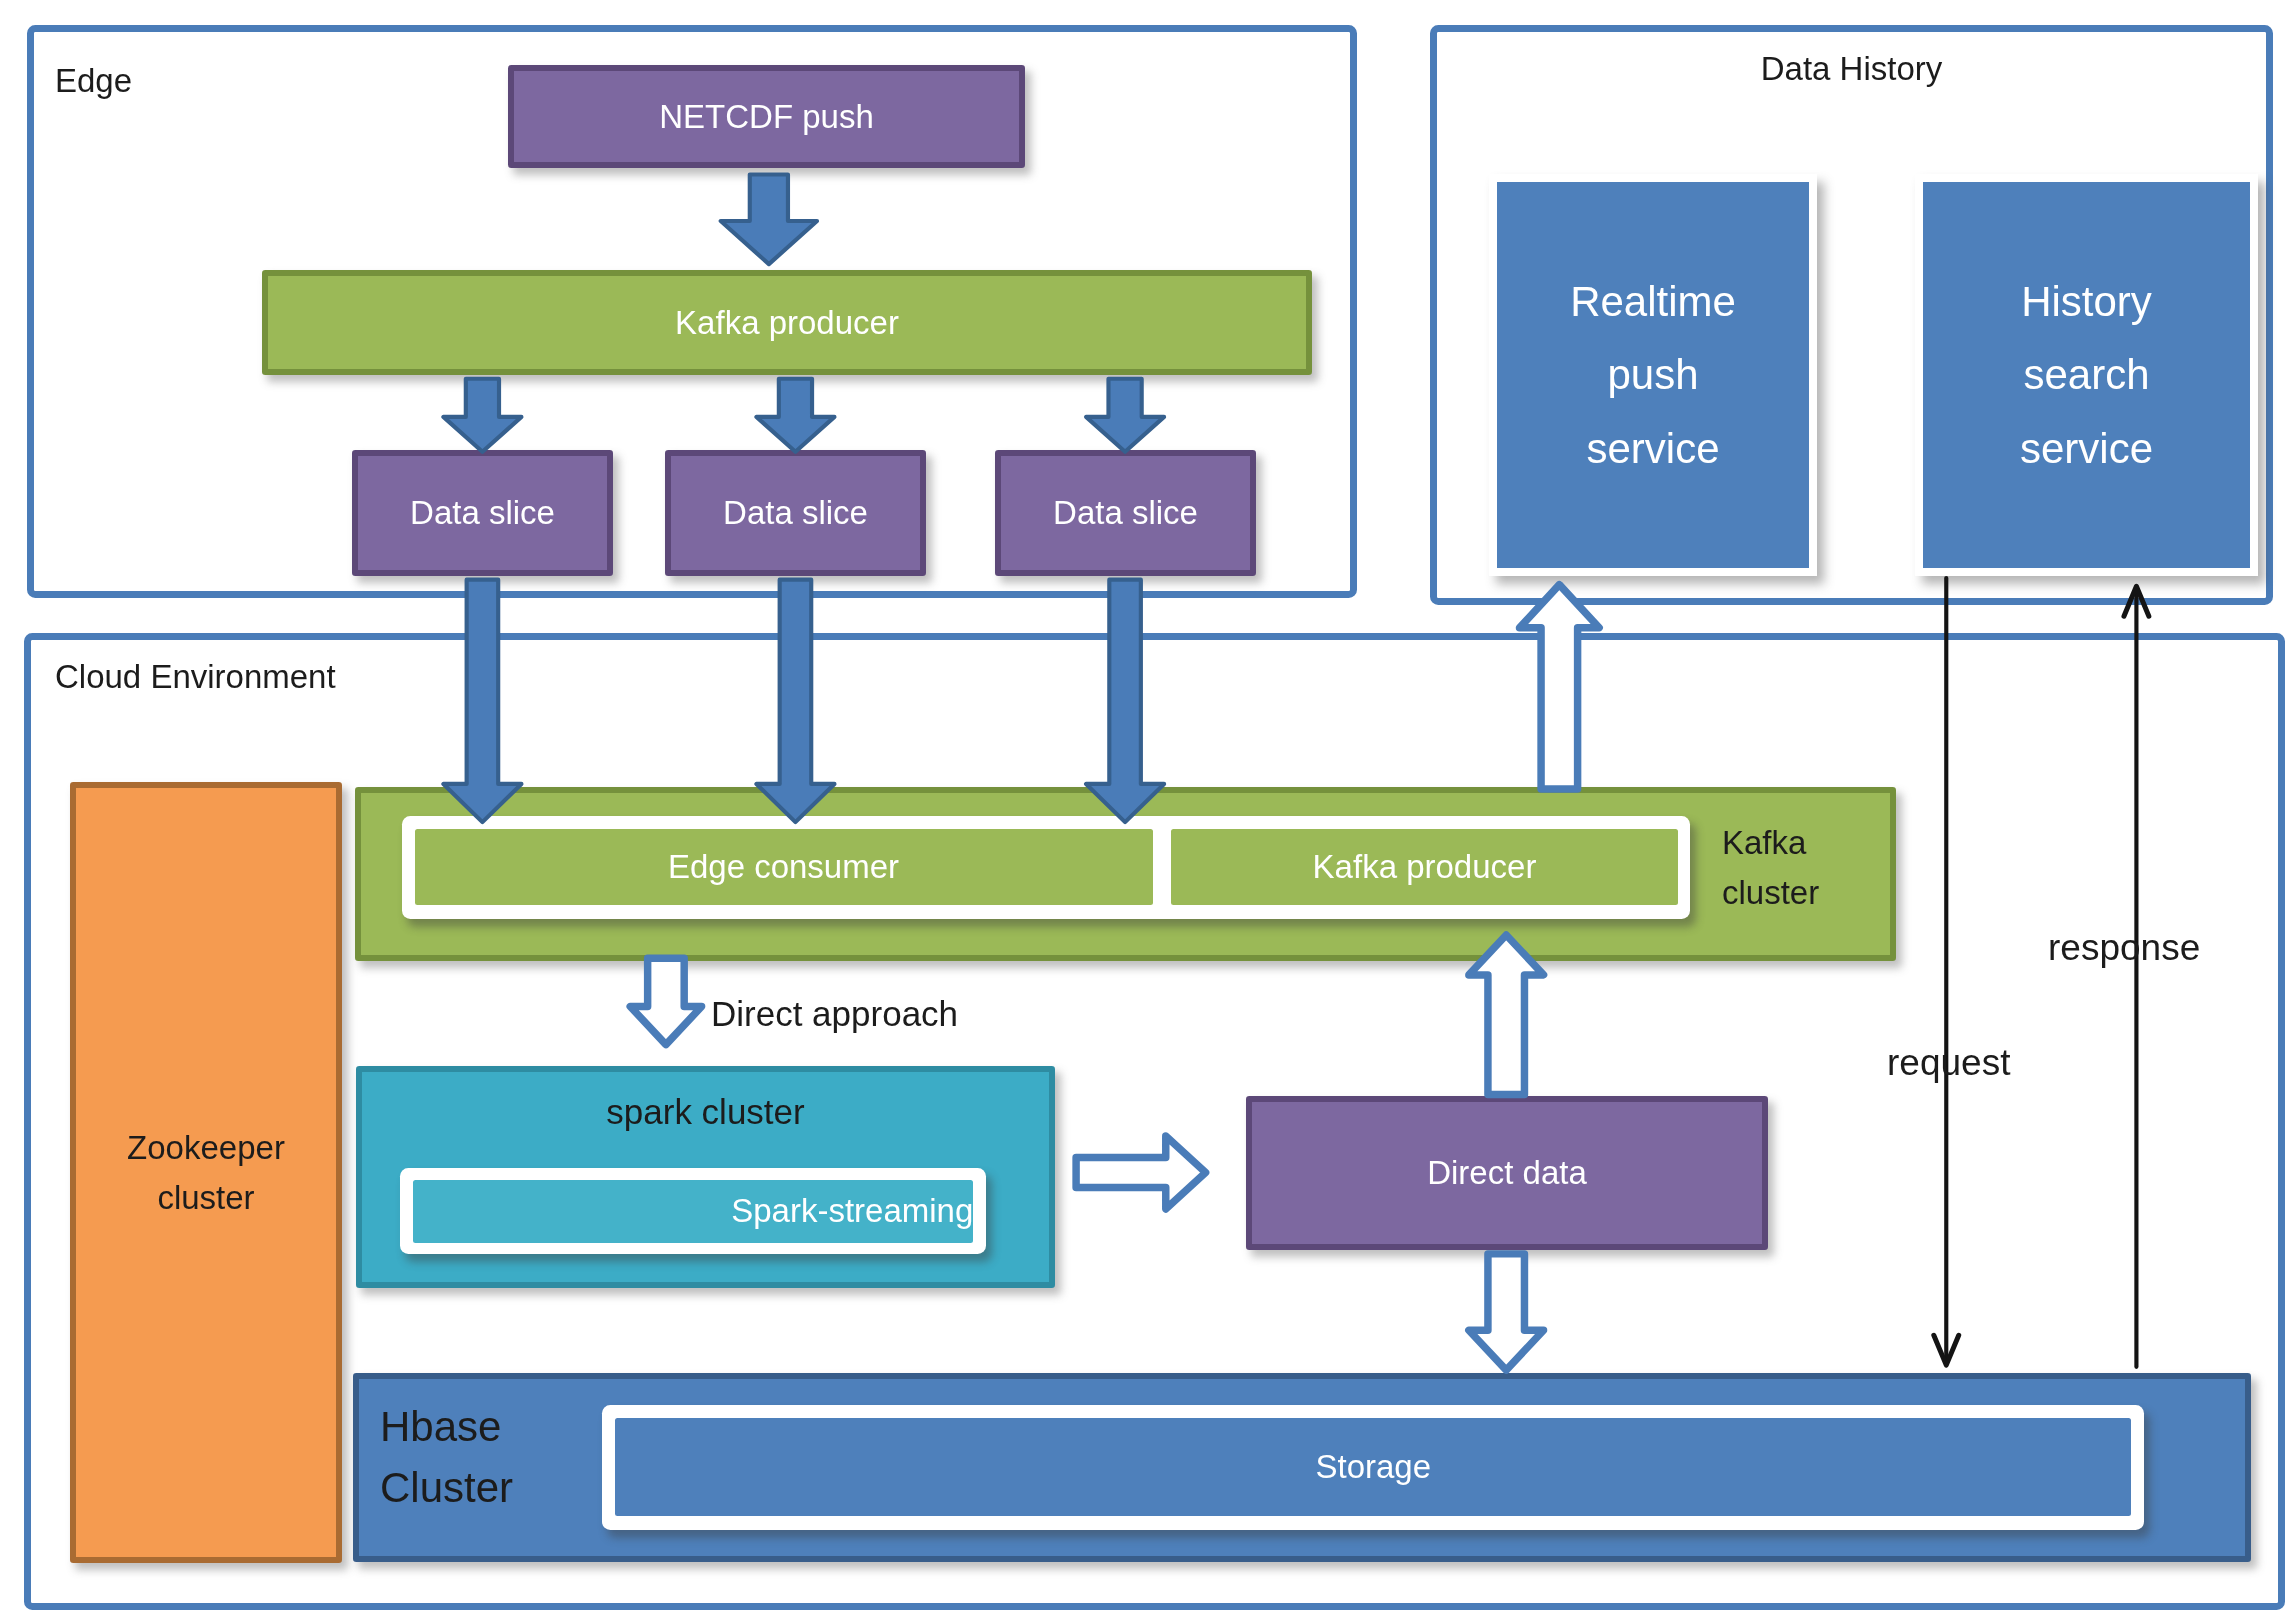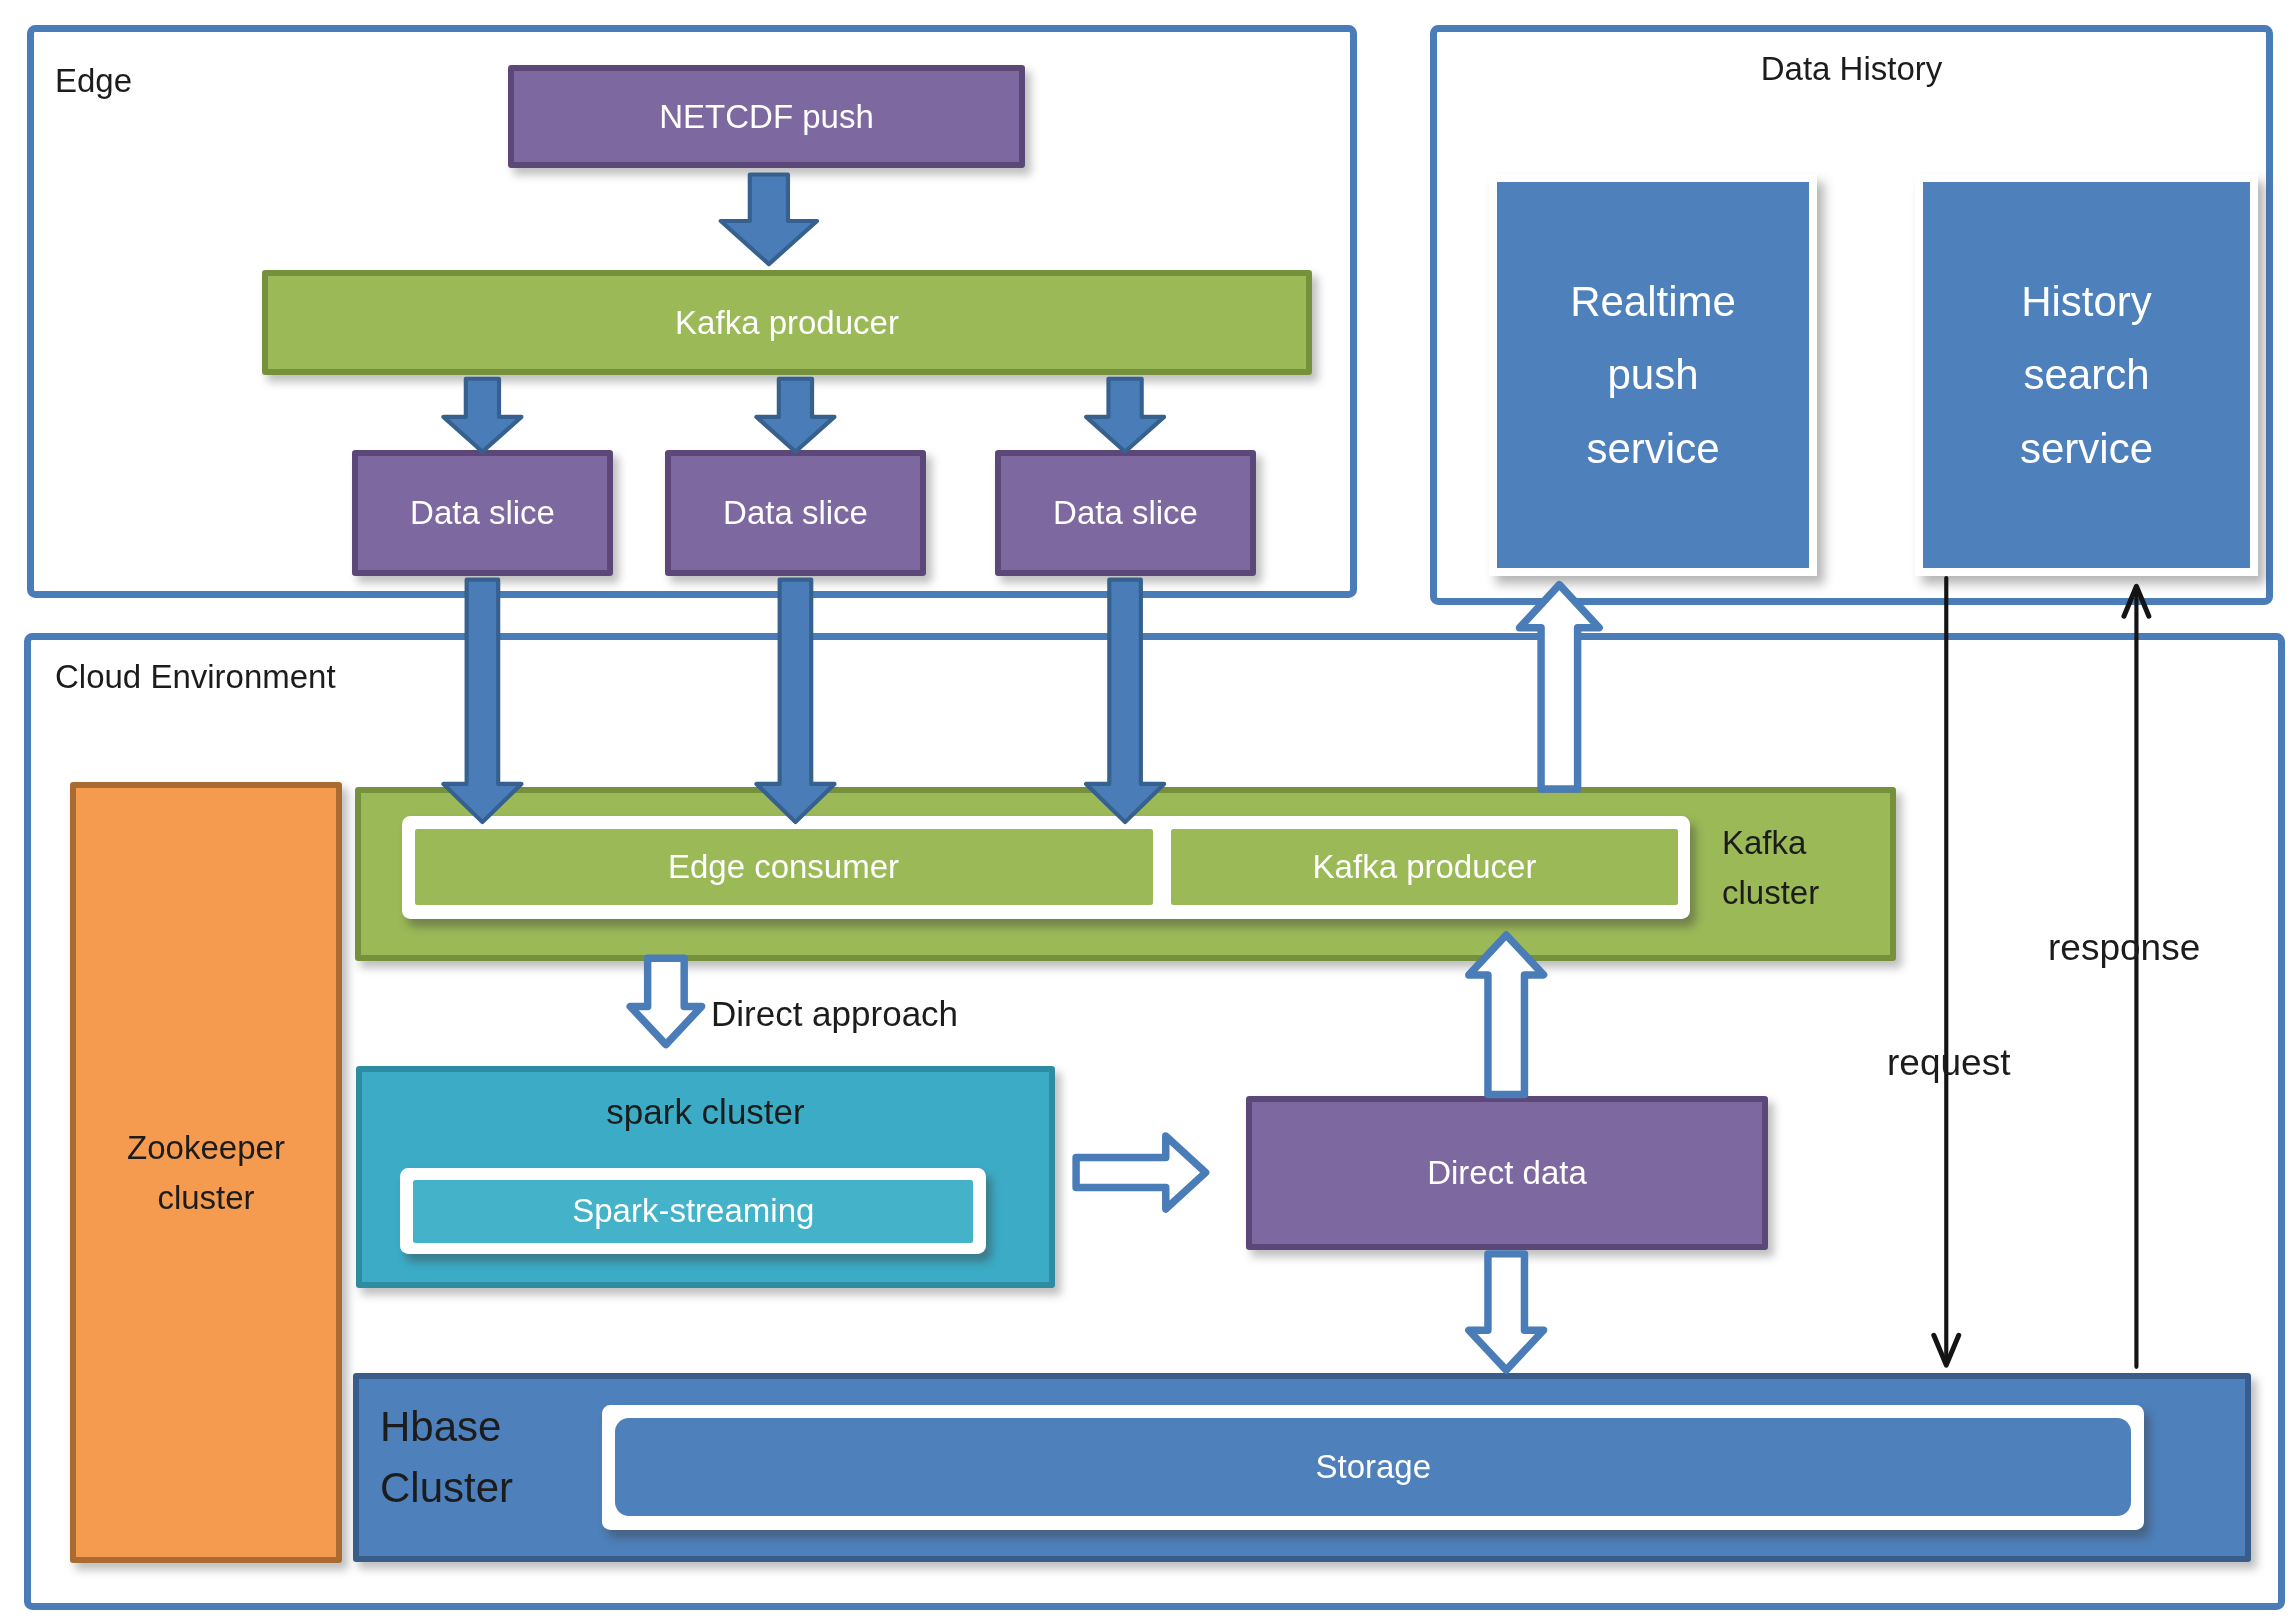--- a/index.html
+++ b/index.html
@@ -23,21 +23,21 @@
            box-shadow:6.6px 7.5px 10px rgba(70,70,70,.4);z-index:20;position:absolute;box-sizing:border-box;
            display:flex;align-items:center;justify-content:center;text-align:center;}
   .service .lbl{color:#fff;font-size:42px;line-height:1.75;width:224px;}
   
   .white-box{position:absolute;box-sizing:border-box;background:#ffffff;border-radius:8.3px;
              box-shadow:5.8px 7.5px 8.3px rgba(60,60,60,.42);z-index:25;}
   .inner{position:absolute;box-sizing:border-box;border-radius:2.5px;
          display:flex;align-items:center;justify-content:center;text-align:center;}
   .inner .lbl{color:#fff;font-size:33px;}
   .inner.green-f{background:var(--green,#9BB957);}
-  .inner.teal-f {background:var(--teal-light,#44B2C9);}
+  .inner.teal-f {background:var(--teal-light,#44B2C9);justify-content:flex-end;}
   .inner.blue-f {background:var(--box-blue,#4E80BB);}
   .black-lbl{position:absolute;z-index:40;font-size:33px;line-height:1.5;color:var(--text-black,#1c1c1c);}
   .arrow-layer{position:absolute;left:0;top:0;z-index:60;pointer-events:none;}
   .over-lbl{position:absolute;z-index:70;font-size:37px;color:var(--text-black,#1c1c1c);}
 </style>
 </head>
 <body>
 
 <div class="canvas">
 
@@ -97,21 +97,21 @@
     </div>
   </div>
 
   <div class="node purple" style="left:1246px;top:1096px;width:522px;height:154px;">
     <span class="lbl">Direct data</span>
   </div>
 
   <div class="node bluebx" style="left:353px;top:1373px;width:1898px;height:189px;"></div>
   <div class="black-lbl" style="left:380px;top:1397px;width:224px;font-size:42px;line-height:1.45;">Hbase Cluster</div>
   <div class="white-box" style="left:602px;top:1405px;width:1542px;height:125px;">
-    <div class="inner blue-f" style="left:13.3px;top:13.3px;width:1516px;height:98px;border-radius:14px;">
+    <div class="inner blue-f" style="left:13.3px;top:13.3px;width:1516px;height:98px;">
       <span class="lbl">Storage</span>
     </div>
   </div>
 
   <div class="over-lbl" style="left:1887px;top:1042px;">request</div>
   <div class="over-lbl" style="left:2048px;top:927px;">response</div>
 
   <svg class="arrow-layer" width="2295" height="1616" viewBox="0 0 2764 1946">
 
     <g fill="#4A7CB8" stroke="#36608E" stroke-width="5" stroke-linejoin="round">

